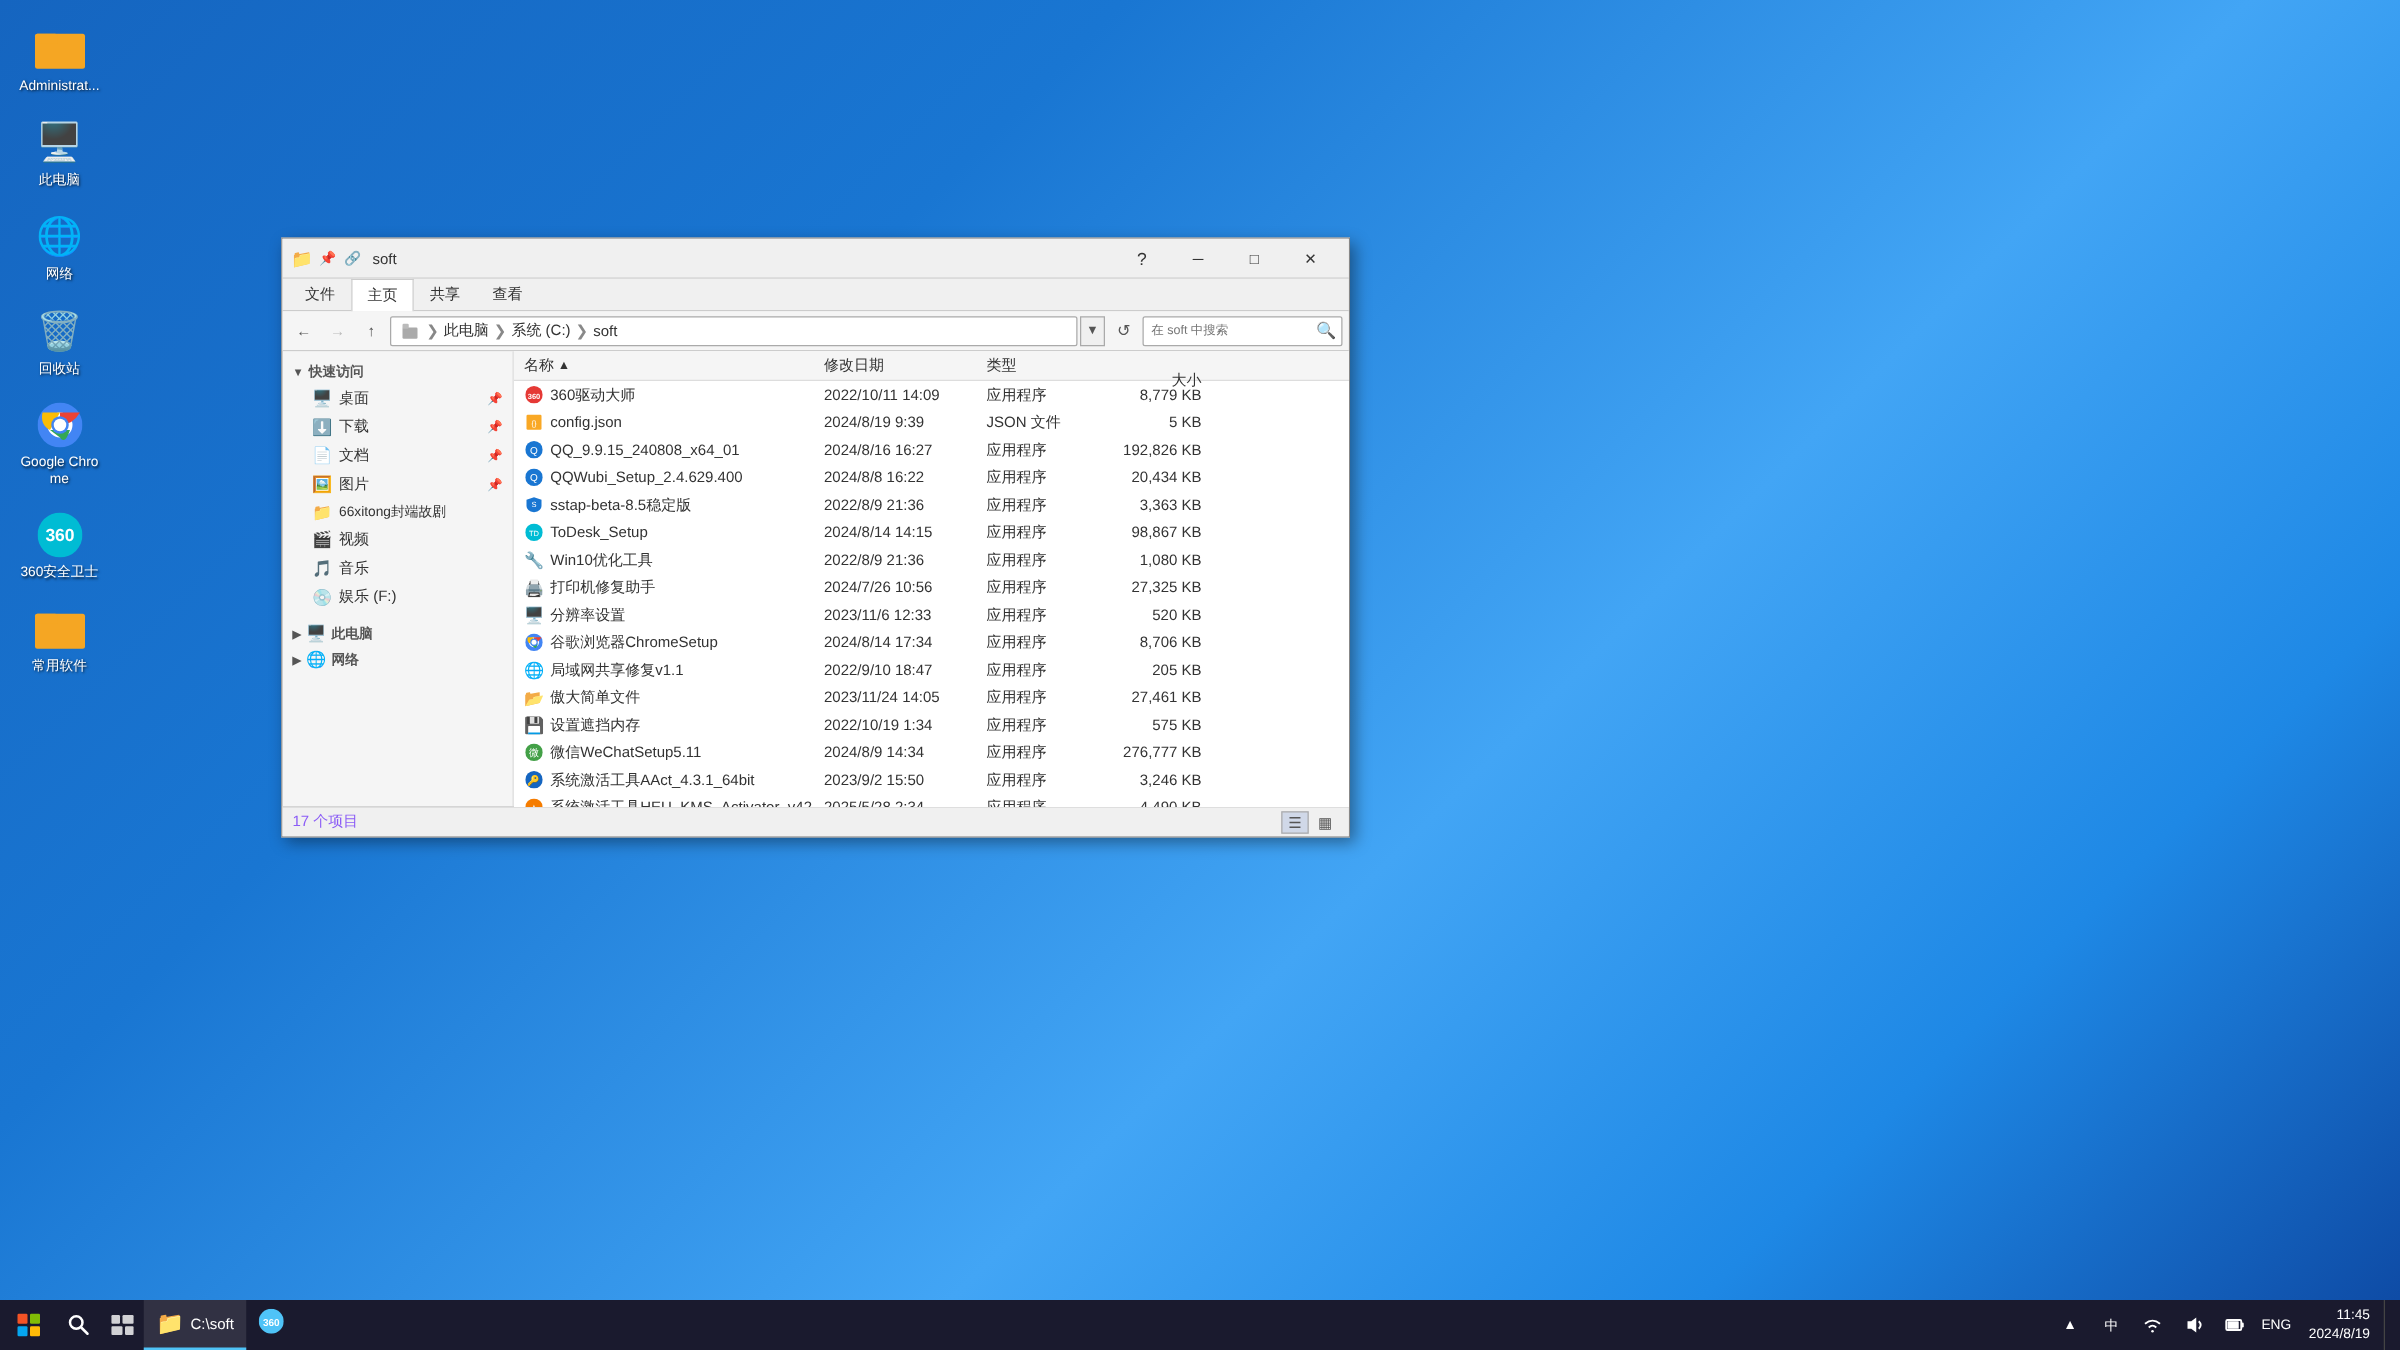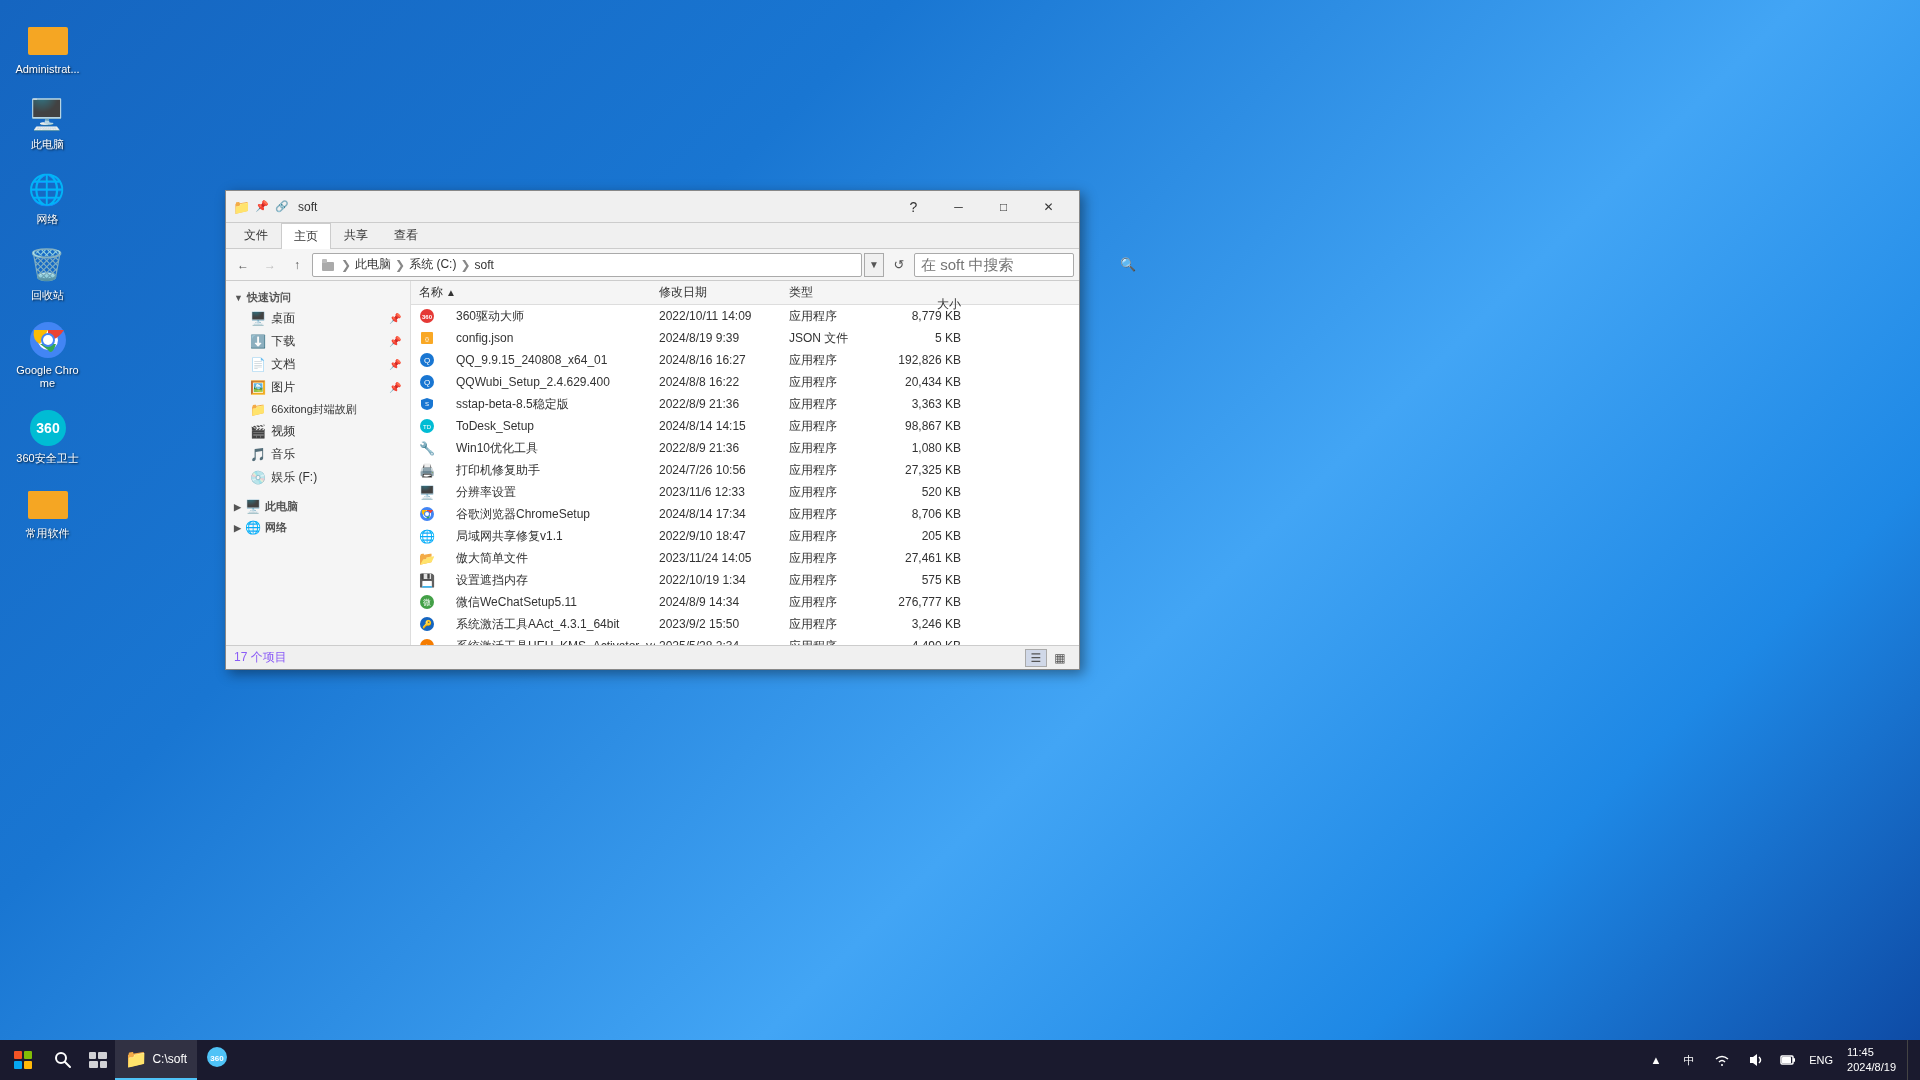--- a/index.html
+++ b/index.html
@@ -152,21 +152,21 @@
       align-items: center;
       justify-content: center;
       cursor: pointer;
       color: white;
       font-size: 13px;
     }
     .taskbar-clock {
       height: 40px;
       display: flex;
       flex-direction: column;
-      align-items: flex-start;
+      align-items: flex-end;
       justify-content: center;
       padding: 0 8px;
       cursor: pointer;
       color: white;
       font-size: 11px;
       line-height: 1.4;
     }
 
     
     .explorer-window {
@@ -333,21 +333,21 @@
       background: white;
       border-radius: 2px;
       padding: 0 6px;
       font-size: 12px;
       color: #999;
     }
     .search-box-input {
       flex: 1;
       border: none;
       outline: none;
-      font-size: 15px;
+      font-size: 10px;
       color: #333;
       background: transparent;
     }
 
     
     .main-area {
       display: flex;
       flex: 1;
       overflow: hidden;
     }
@@ -438,21 +438,21 @@
       color: #333;
       padding: 0 4px;
       overflow: hidden;
       text-overflow: ellipsis;
       white-space: nowrap;
     }
     .file-cell.name-cell {
       flex: 0 0 240px;
       display: flex;
       align-items: center;
-      gap: 21px;
+      gap: 5px;
     }
     .file-cell.date-cell { flex: 0 0 130px; }
     .file-cell.type-cell { flex: 0 0 100px; }
     .file-cell.size-cell { flex: 0 0 80px; text-align: right; justify-content: flex-end; display: flex; }
     .file-icon-small {
       width: 16px;
       height: 16px;
       display: flex;
       align-items: center;
       justify-content: center;

